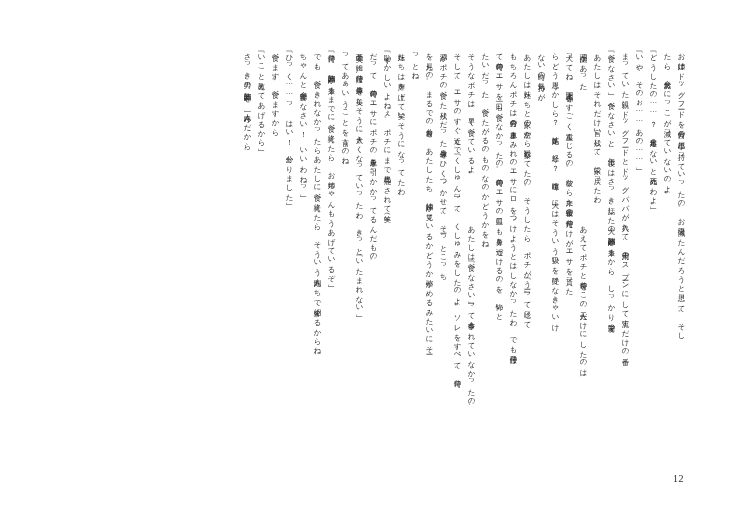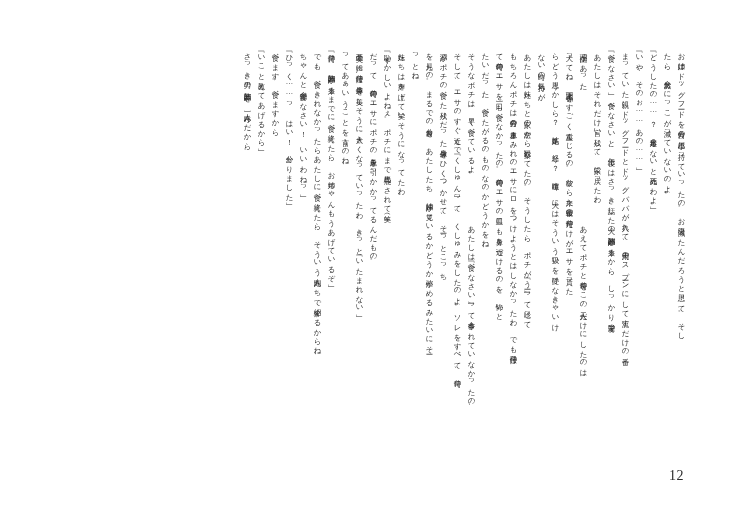--- a/index.html
+++ b/index.html
@@ -43,21 +43,21 @@
     -webkit-font-smoothing: antialiased;
   }
   
   .text-block {
     flex-direction: row-reverse;
   }
   .page-number {
     position: absolute;
     right: 52px;
     bottom: 36px;
-    font-size: 14px;
+    font-size: 10px;
     color: #2b2b2b;
     font-family: "Liberation Serif", "DejaVu Serif", serif;
     letter-spacing: 0.5px;
   }
 </style>
 </head>
 <body>
 
 <div class="page">
 

